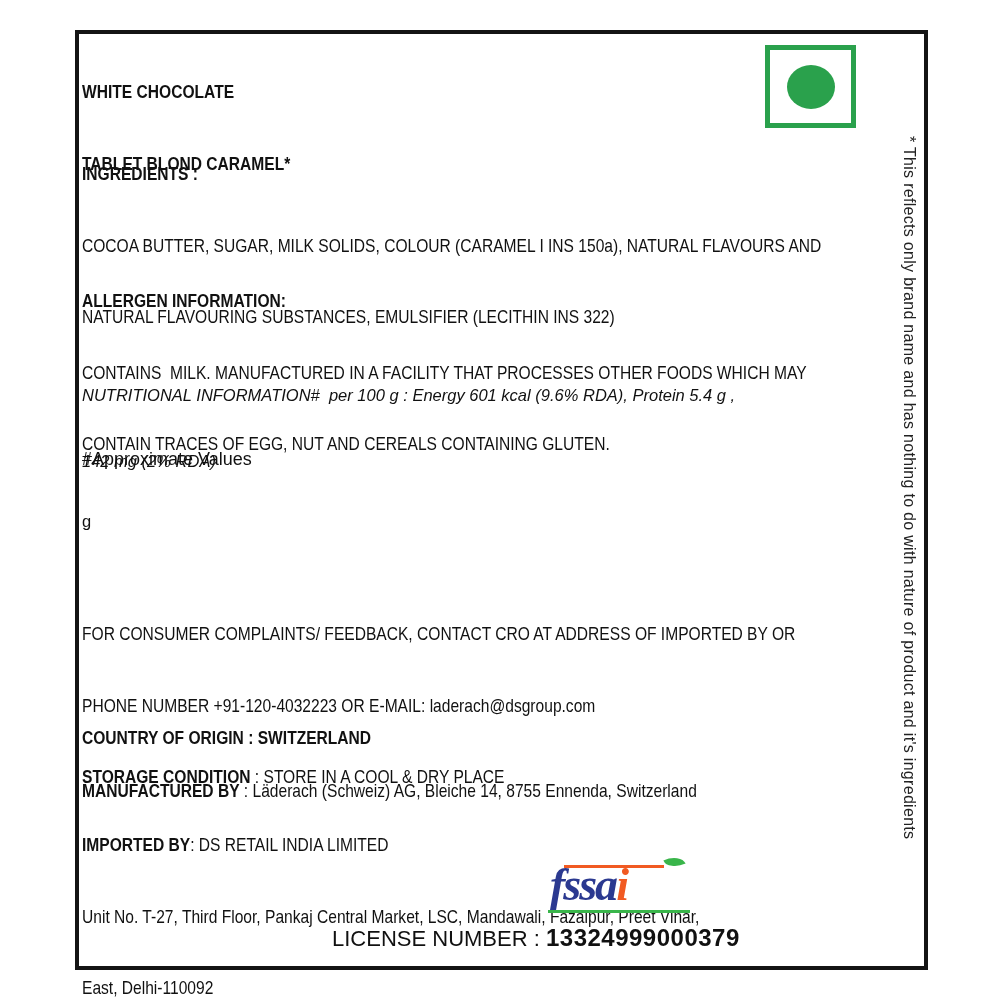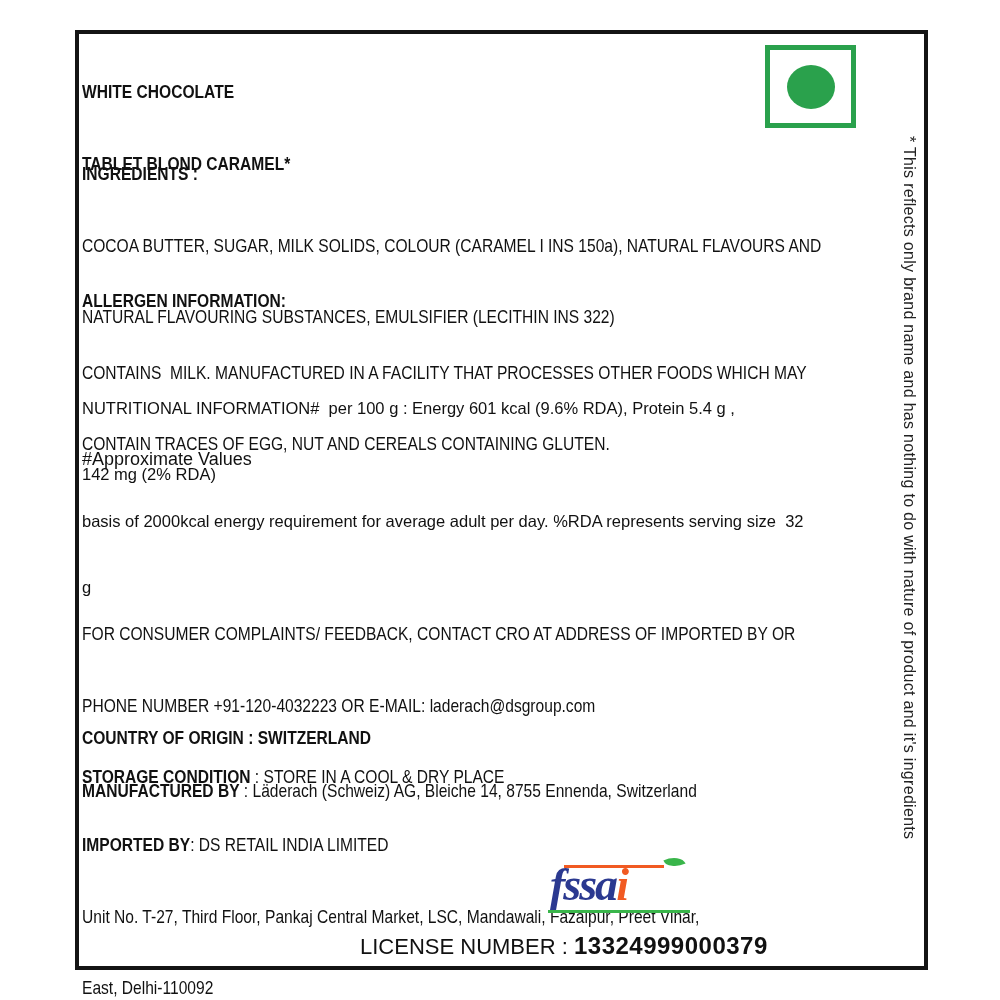--- a/index.html
+++ b/index.html
@@ -54,21 +54,21 @@
   }
   .fssai-bar-bottom {
     position:absolute; left:8px; bottom:3px; width:142px; height:3px;
     background:var(--fssai-green,#39b54a);
   }
   .fssai-leaf {
     position:absolute; right:14px; top:-2px; width:19px; height:12px;
     background:var(--fssai-green,#39b54a);
     border-radius:0 100% 0 100%; transform:rotate(-24deg);
   }
-  .license { position:absolute; left:332px; top:925px; font-size:22px; line-height:42px; white-space:pre;margin-left:28px; }
+  .license { position:absolute; left:332px; top:925px; font-size:22px; line-height:26px; white-space:pre; }
   .license b { font-size:24px; letter-spacing:0.5px; }
 </style>
 </head>
 <body>
 
 <div class="border-box"></div>
 
 <div class="blk cond" style="left:82px; top:34px;">
   <div class="ln" style="font-weight:700;">WHITE CHOCOLATE</div>
   <div class="ln" style="font-weight:700;">TABLET BLOND CARAMEL*</div>
@@ -83,29 +83,28 @@
   <div class="ln">COCOA BUTTER, SUGAR, MILK SOLIDS, COLOUR (CARAMEL I INS 150a), NATURAL FLAVOURS AND</div>
   <div class="ln">NATURAL FLAVOURING SUBSTANCES, EMULSIFIER (LECITHIN INS 322)</div>
 </div>
 
 <div class="blk cond" style="left:82px; top:243px;">
   <div class="ln" style="font-weight:700;">ALLERGEN INFORMATION:</div>
   <div class="ln">CONTAINS  MILK. MANUFACTURED IN A FACILITY THAT PROCESSES OTHER FOODS WHICH MAY</div>
   <div class="ln">CONTAIN TRACES OF EGG, NUT AND CEREALS CONTAINING GLUTEN.</div>
 </div>
 
-<div class="blk soft" style="left:82px; top:357px;">
+<div class="blk soft" style="left:82px; top:344px;font-style:italic;">
   <div class="ln">NUTRITIONAL INFORMATION#  per 100 g : Energy 601 kcal (9.6% RDA), Protein 5.4 g ,</div>
   <div class="ln">142 mg (2% RDA)</div>
 </div>
 
 <div class="blk soft approx" style="left:82px; top:449px;">#Approximate Values</div>
 
 <div class="blk soft" style="left:82px; top:470px;">
-  <div class="ln">basis of 2000kcal energy requirement for average adult per day. %RDA represents serving size  32</div>
   <div class="ln">g</div>
 </div>
 
 <div class="blk cond" style="left:82px; top:576px;">
   <div class="ln">FOR CONSUMER COMPLAINTS/ FEEDBACK, CONTACT CRO AT ADDRESS OF IMPORTED BY OR</div>
   <div class="ln">PHONE NUMBER +91-120-4032223 OR E-MAIL: laderach@dsgroup.com</div>
   <div class="ln"><b>STORAGE CONDITION</b><span> : STORE IN A COOL &amp; DRY PLACE</span></div>
 </div>
 
 <div class="blk cond" style="left:82px; top:680px;">

